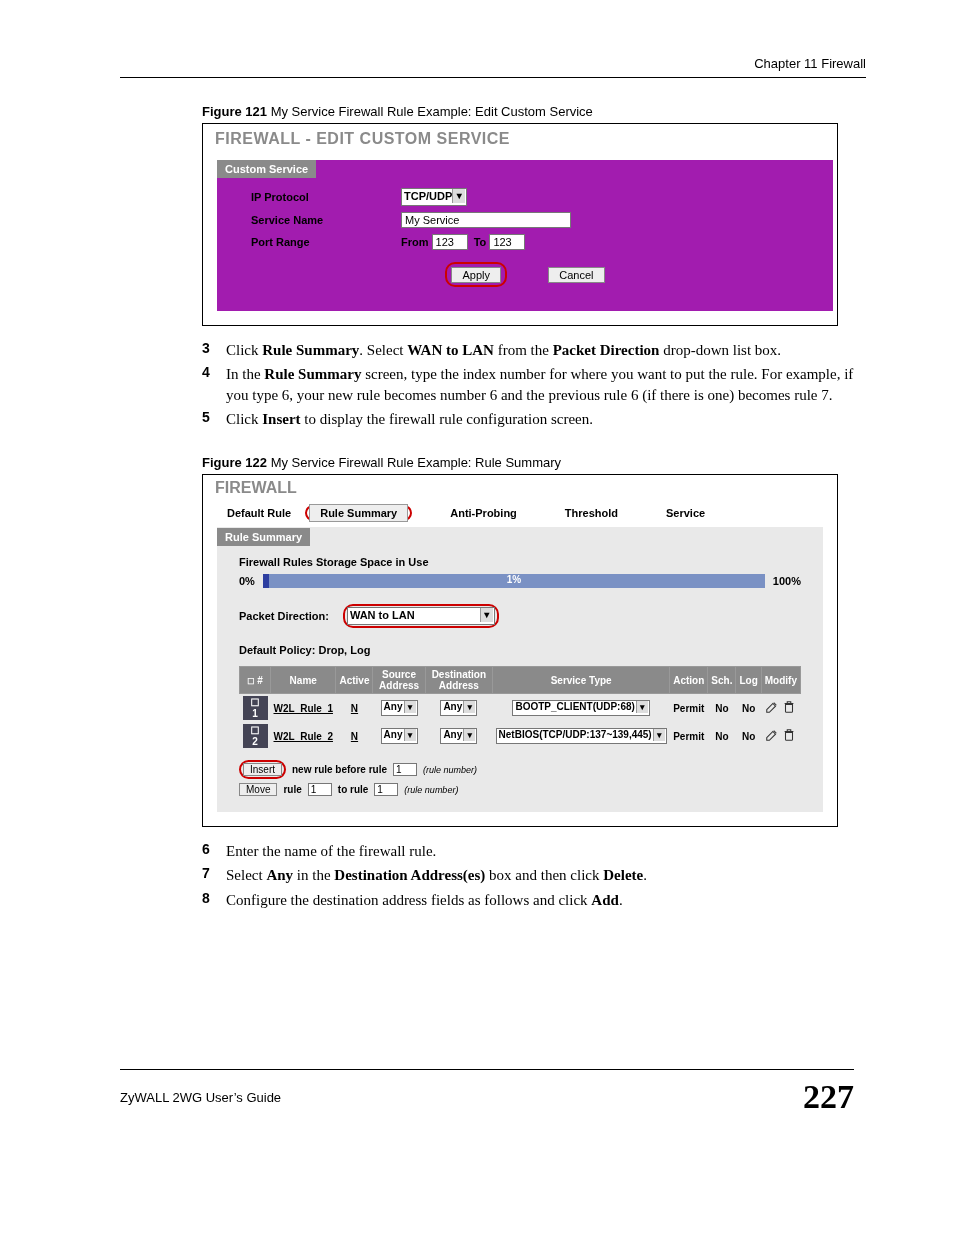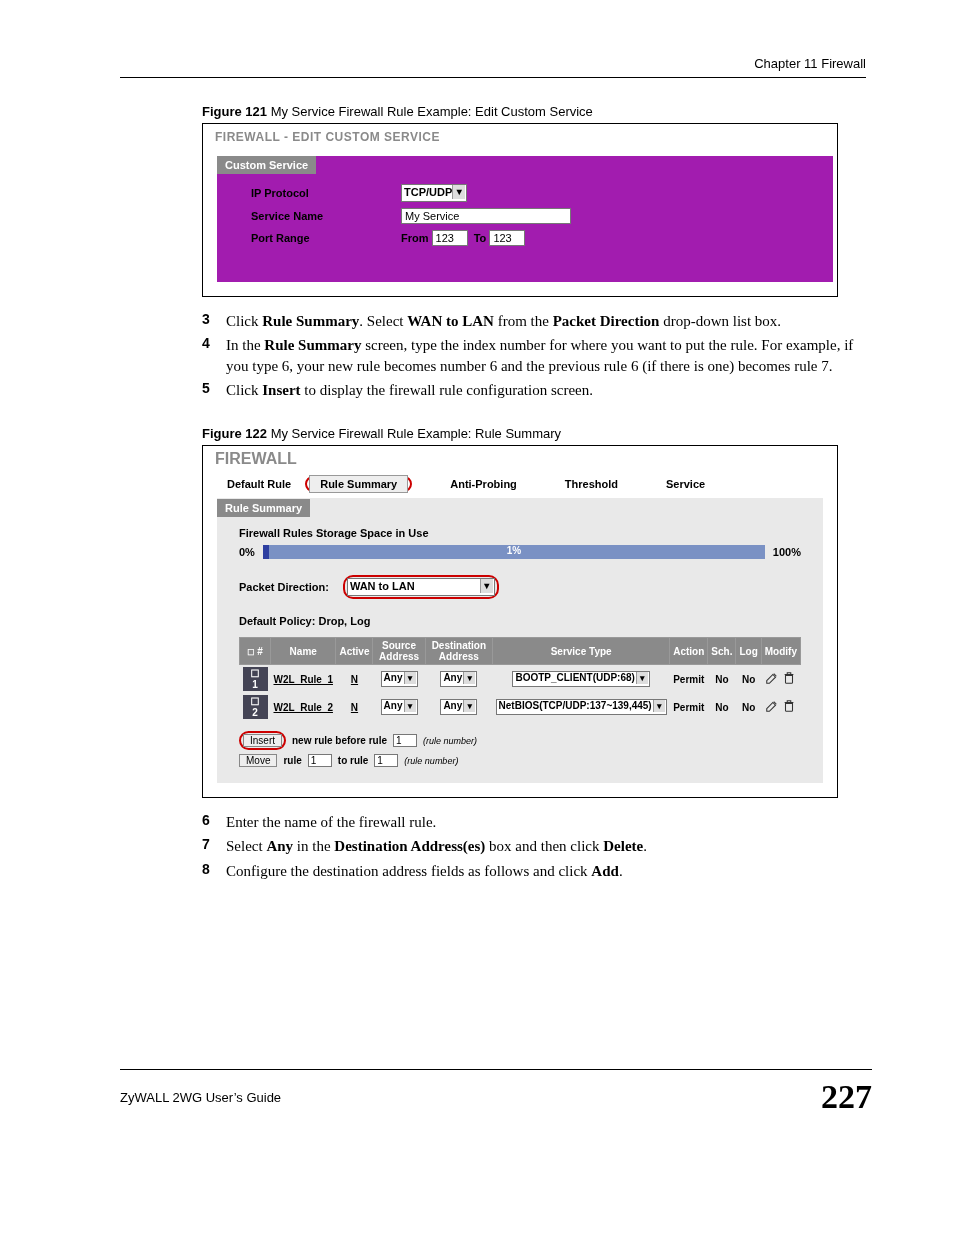--- a/index.html
+++ b/index.html
@@ -33,21 +33,21 @@
 
   
   .fig121 {
     margin-left: 82px;
     border: 1px solid #000;
     width: 634px;
     background: #fff;
   }
   .fig121 .title-bar {
     font-family: Arial, Helvetica, sans-serif;
-    font-size: 12px;
+    font-size: 16px;
     font-weight: bold;
     letter-spacing: 0.5px;
     color: #8a8a8a;
     padding: 6px 10px 12px 12px;
   }
   .panel {
     background: #a21caf;
     margin: 0 4px 14px 14px;
     padding-bottom: 24px;
   }
@@ -130,21 +130,21 @@
   .mini-sel { position:relative; background:#fff; border:1px solid #777; padding:0 14px 0 2px; display:inline-block; font-size:10px; line-height:12px; height:14px; white-space:nowrap;}
   .mini-sel::after{ content:"▾"; position:absolute; right:1px; top:0; width:11px; background:#ddd; border-left:1px solid #999; font-size:9px; text-align:center; line-height:12px;}
   .icon-edit, .icon-del { display:inline-block; width:14px; height:14px; }
   .icon-edit svg, .icon-del svg { width:14px; height:14px; }
   .action-row { display:flex; align-items:center; gap:6px; margin-top:10px; font-weight:bold; font-size:10px;}
   .tiny-input { background:#fff; border:1px solid #777; width:18px; font-size:10px; padding:0 2px;}
   .rulenum-note{ font-style:italic; font-weight:normal; font-size:9px;}
   .circ-red-btn { border:2px solid #cc0000; border-radius:10px; padding:1px 2px; display:inline-block;}
 
   
-  .footer { position:absolute; left:120px; right:82px; bottom:40px; }
+  .footer { position:absolute; left:120px; right:100px; bottom:40px; }
   .footer-hr { border-top:1px solid #000; margin-bottom:8px;}
   .footer-row { display:flex; justify-content:space-between; align-items:center;}
   .footer-left { font-family: Arial, Helvetica, sans-serif; font-size:13px;}
   .footer-right { font-family: "Times New Roman", serif; font-size:34px; font-weight:bold;text-align:center;}
 </style>
 </head>
 <body>
 
 <div class="page">
   <div class="header-right">Chapter 11 Firewall</div>
@@ -167,20 +167,27 @@
           <div class="field-label">Service Name</div>
           <input class="txt-input" style="width: 170px;" value="My Service">
         </div>
         <div class="field-row">
           <div class="field-label">Port Range</div>
           <span>From</span>&nbsp;
           <input class="txt-input" style="width: 36px;" value="123">
           &nbsp;&nbsp;<span>To</span>&nbsp;
           <input class="txt-input" style="width: 36px;" value="123">
         </div>
+      </div>
+      <div class="btn-row">
+        <span class="circ-red">
+          <button class="btn">Apply</button>
+        </span>
+        &nbsp;&nbsp;&nbsp;&nbsp;&nbsp;&nbsp;&nbsp;&nbsp;&nbsp;
+        <button class="btn">Cancel</button>
       </div>
     </div>
   </div>
 
   <div class="instr">
     <div class="row">
       <div class="num">3</div>
       <div class="txt">
         <span>Click </span><b>Rule Summary</b><span>. Select </span><b>WAN to LAN</b><span> from the </span><b>Packet Direction</b><span> drop-down list box.</span>
       </div>

